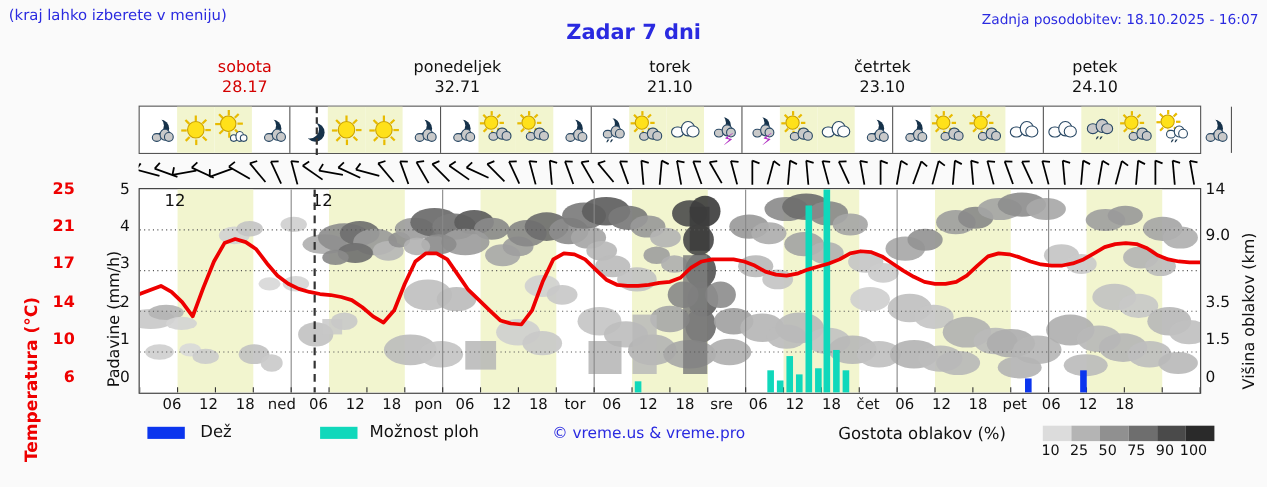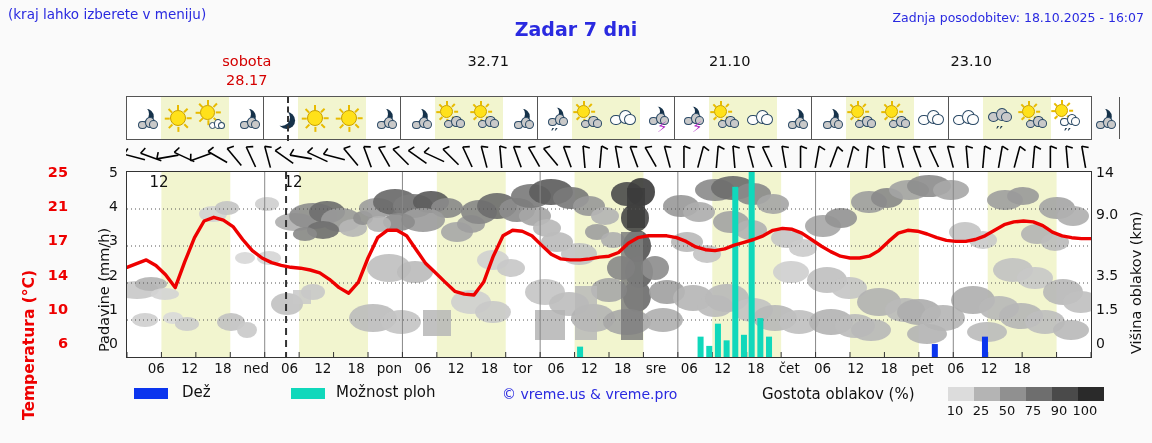--- a/index.html
+++ b/index.html
@@ -73,27 +73,34 @@
 <div class="abs" id="menu-hint">(kraj lahko izberete v meniju)</div>
 <div class="abs" id="page-title">Zadar 7 dni</div>
 <div class="abs" id="last-update">Zadnja posodobitev: 18.10.2025 - 16:07</div>
 
 <div class="abs" id="day-headers">
     <div class="day-head weekend">
       <div>sobota</div>
       <div>28.17</div>
     </div>
     <div class="day-head">
+      <div>ponedeljek</div>
       <div>32.71</div>
     </div>
     <div class="day-head">
+      <div>torek</div>
       <div>21.10</div>
     </div>
     <div class="day-head">
+      <div>četrtek</div>
       <div>23.10</div>
+    </div>
+    <div class="day-head">
+      <div>petek</div>
+      <div>24.10</div>
     </div>
   </div>
 
 <div class="abs" id="icon-strip">
     <div class="day-icons">
       <div class="icon-cell">
         <div class="wi">
           <div style="position: absolute; left: 6px; top: 5px; width: 16px; height: 16px; border-radius: 50%; background: transparent; box-shadow: rgb(22, 50, 74) 4.8px 2.72px 0px 0px;"></div>
           <div class="cloudw cl-grey" style="left: 11px; top: 16px; width: 20px; height: 12px;">
             <i style="left: 0px; top: 3.6px; width: 9px; height: 8.64px;"></i>

